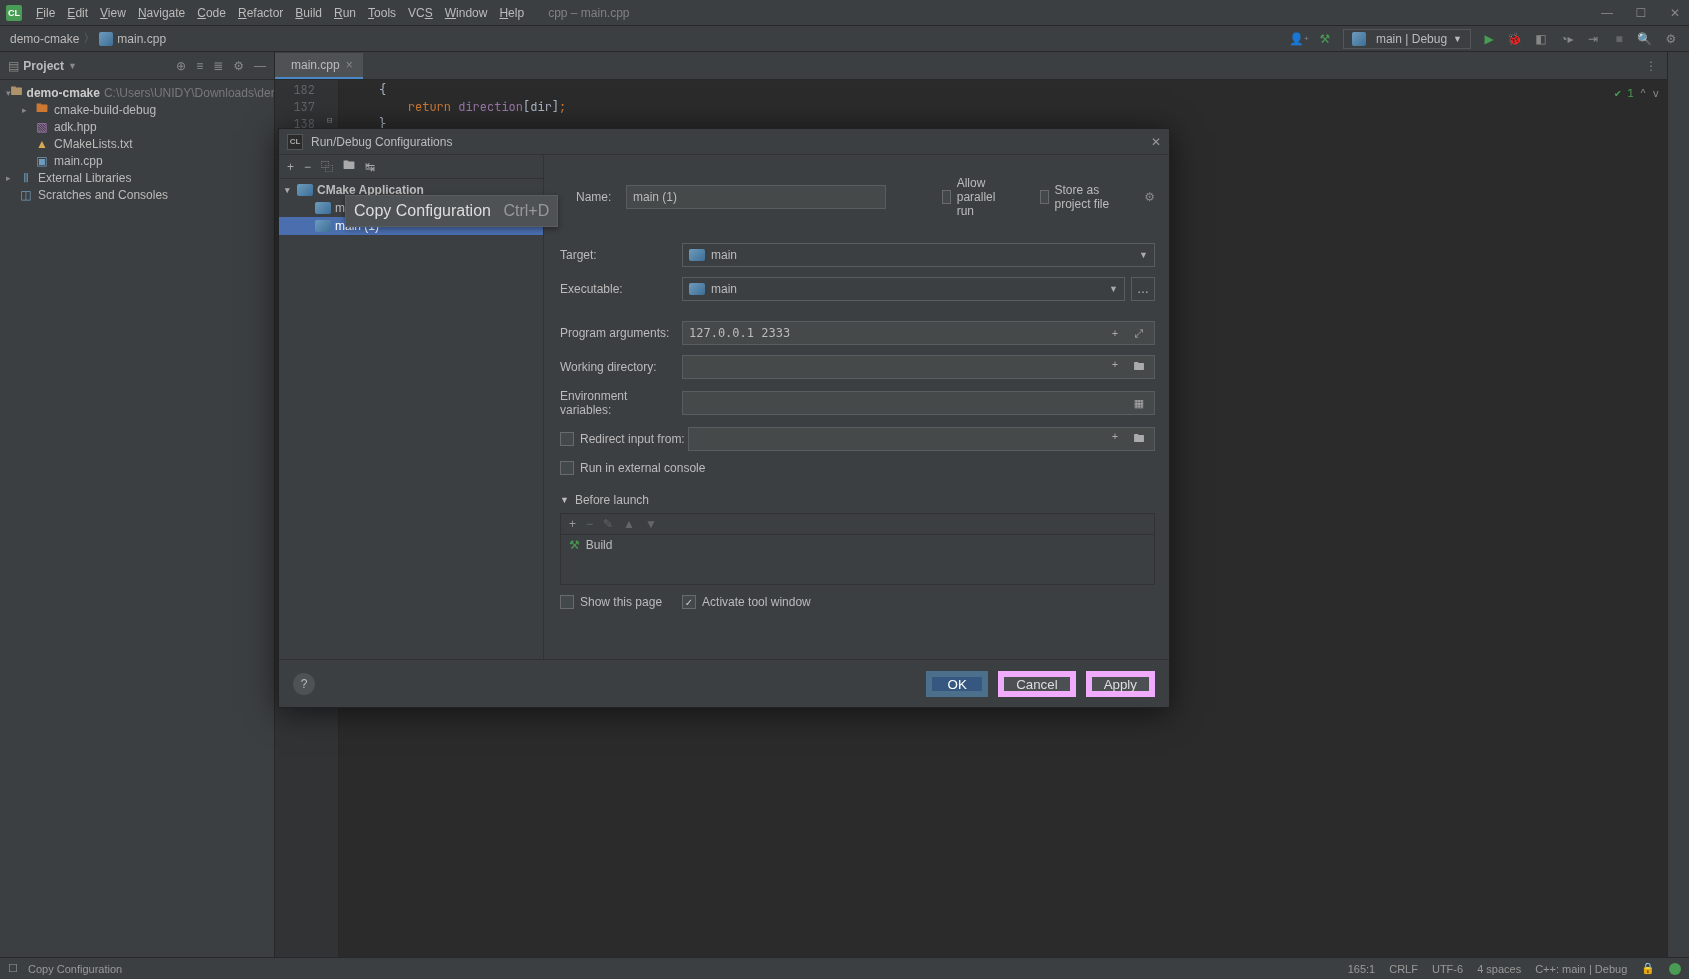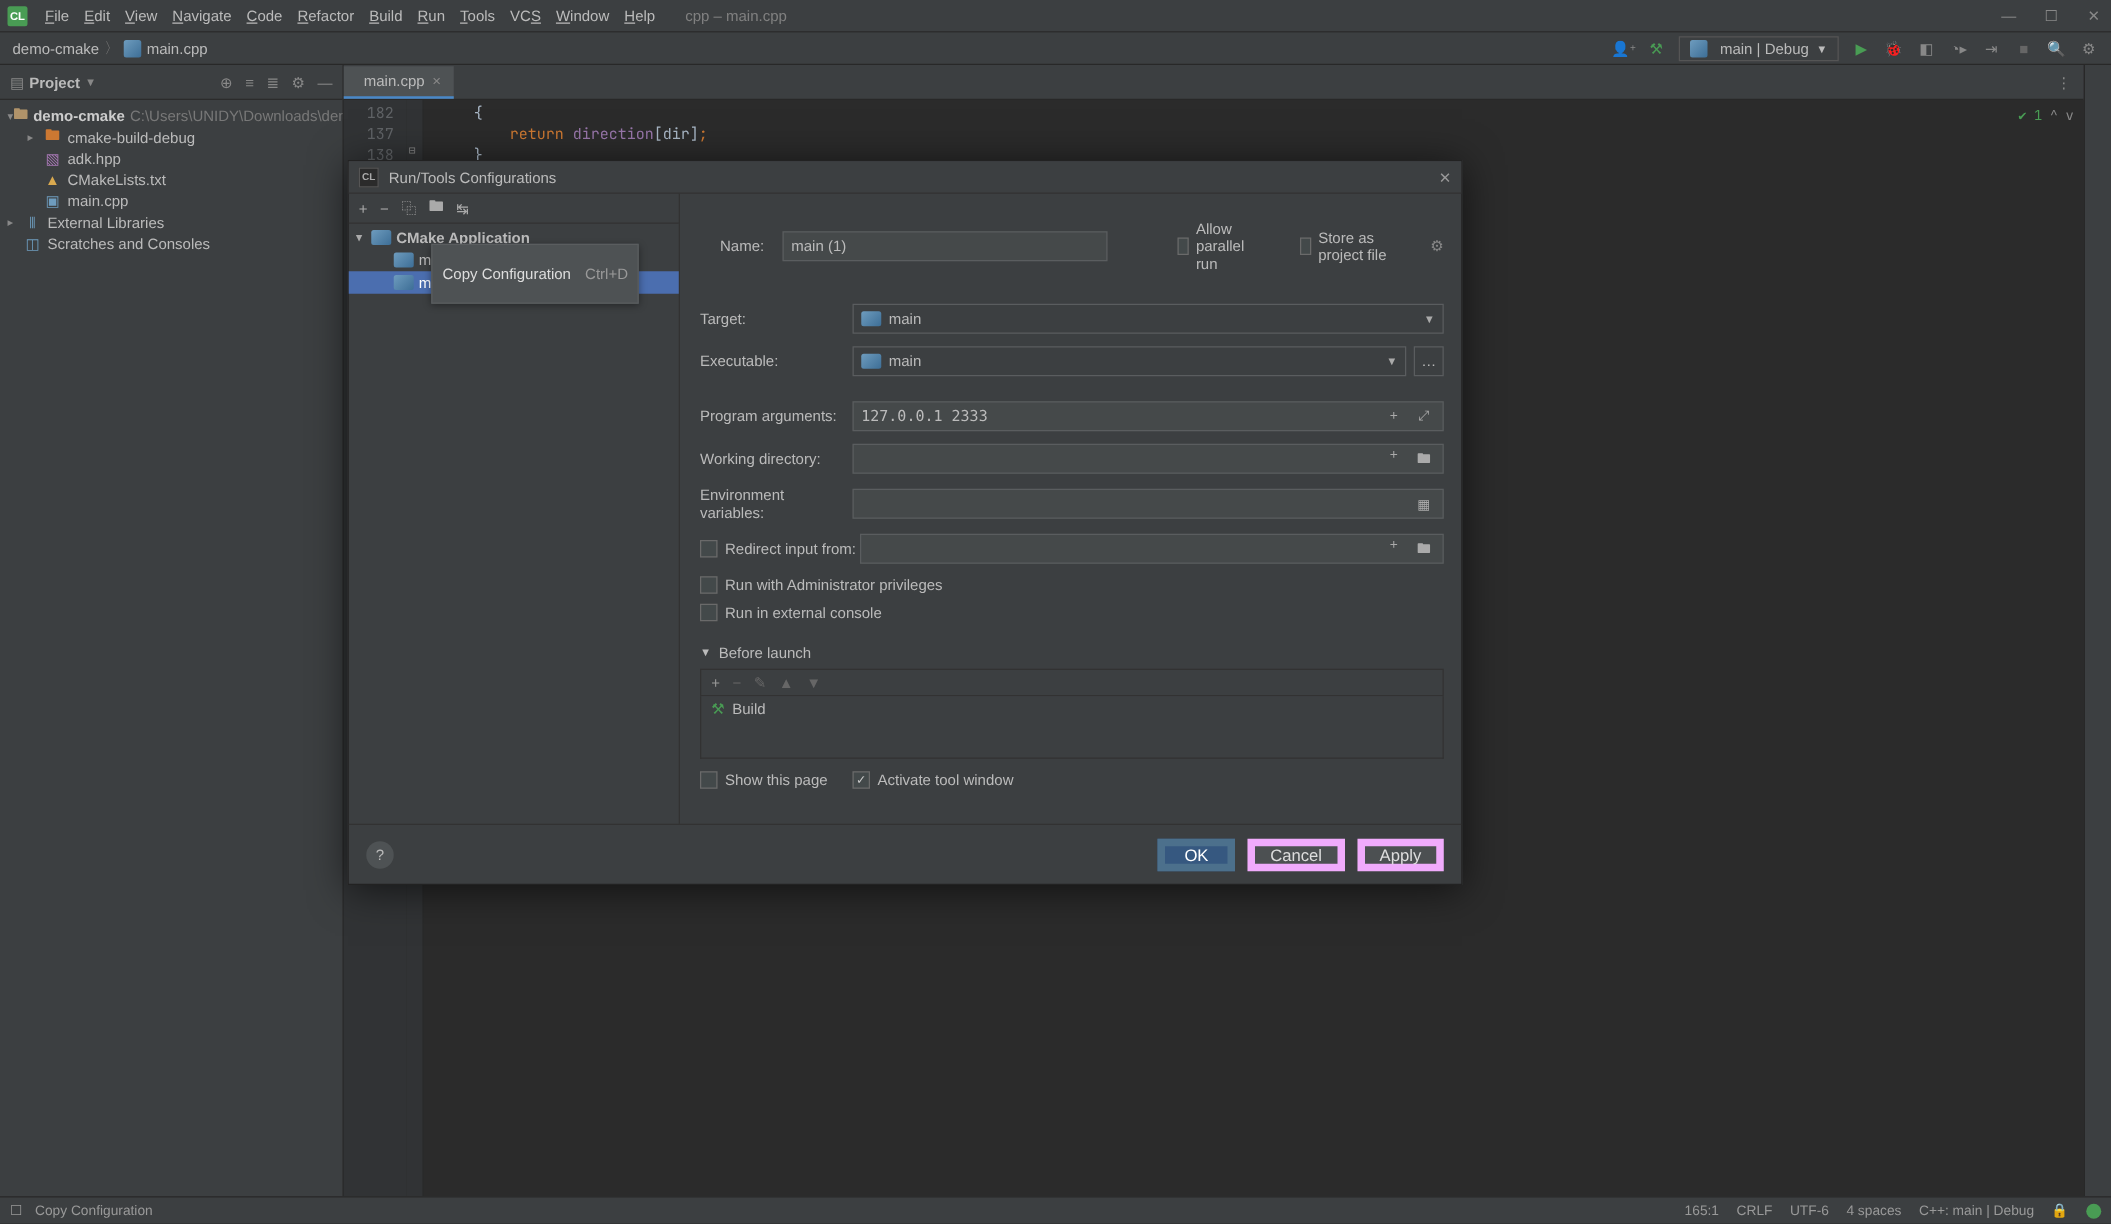--- a/index.html
+++ b/index.html
@@ -77,21 +77,21 @@
 .dlg-tree-row { display:flex; align-items:center; height:18px; padding-left:6px; white-space:nowrap;}
 .dlg-tree-row .arrow { width:12px; font-size:9px; color:#aaa;}
 .dlg-tree-row .cfg-icon { width:16px; height:12px; margin-right:4px; display:inline-block; background:linear-gradient(135deg,#6e9cbe,#3d6e96); border-radius:2px;}
 .dlg-tree-row.group { font-weight:bold; color:#bbb;}
 .dlg-tree-row.child { padding-left:36px;}
 .dlg-tree-row.selected { background:#4b6eaf; color:#fff;}
 .dlg-left-footer { padding:10px; }
 .dlg-link { color:#589df6; cursor:pointer;}
 
 
-.tooltip { position:absolute; background:#4e5254; border:1px solid #5a5d5f; color:#ddd; padding:16px 8px; font-size:12px; box-shadow:0 2px 6px rgba(0,0,0,0.4); white-space:nowrap; z-index:5;}
+.tooltip { position:absolute; background:#4e5254; border:1px solid #5a5d5f; color:#ddd; padding:6px 8px; font-size:16px; box-shadow:0 2px 6px rgba(0,0,0,0.4); white-space:nowrap; z-index:5;}
 .tooltip .shortcut { color:#999; margin-left:8px;}
 
 .dlg-right { flex:1; padding:14px 14px 10px 16px; display:flex; flex-direction:column; overflow:auto;}
 .form-row { display:flex; align-items:center; margin-bottom:10px; min-height:24px;}
 .form-label { width:122px; color:#bbbbbb;}
 .form-input { flex:1; background:#45494a; border:1px solid #5a5d5f; color:#bbbbbb; height:24px; padding:0 6px; font-family:inherit; font-size:12px;}
 .form-select { flex:1; background:#3c3f41; border:1px solid #5a5d5f; color:#bbbbbb; height:24px; padding:0 6px; display:flex; align-items:center; position:relative;}
 .form-select .sel-icon { width:16px; height:12px; margin-right:6px; display:inline-block; background:linear-gradient(135deg,#6e9cbe,#3d6e96); border-radius:2px;}
 .form-select .drop { margin-left:auto; color:#aaa; font-size:9px;}
 .mini-btn { width:24px; height:24px; background:#3c3f41; border:1px solid #5a5d5f; color:#bbb; margin-left:6px; display:flex; align-items:center; justify-content:center;}
@@ -258,21 +258,21 @@
     </div>
   </div>
 
   <div class="gutter-right"></div>
 </div>
 
 <div class="dialog-mask">
   <div class="dialog">
     <div class="dialog-title">
       <span class="dlg-icon">CL</span>
-      <span>Run/Tools Configurations</span>
+      <span>Run/Debug Configurations</span>
       <span class="close">✕</span>
     </div>
     <div class="dialog-body">
 
       <div class="dlg-left">
         <div class="dlg-left-toolbar">
           <span>+</span>
           <span>−</span>
           <span>⿻</span>
           <span>🖿</span>
@@ -373,24 +373,20 @@
             <span>Redirect input from:</span>
           </label>
           <div class="input-with-icons">
             <input style="">
             <div class="trail">
               <span class="inline-icon-btn">+</span>
               <span class="inline-icon-btn">🖿</span>
             </div>
           </div>
         </div>
-        <label class="chk-row">
-          <span class="checkbox"></span>
-          <span>Run with Administrator privileges</span>
-        </label>
         <label class="chk-row">
           <span class="checkbox"></span>
           <span>Run in external console</span>
         </label>
 
         <div class="section-header">
           <span class="arrow">▼</span>
           <span>Before launch</span>
         </div>
         <div class="before-toolbar">

